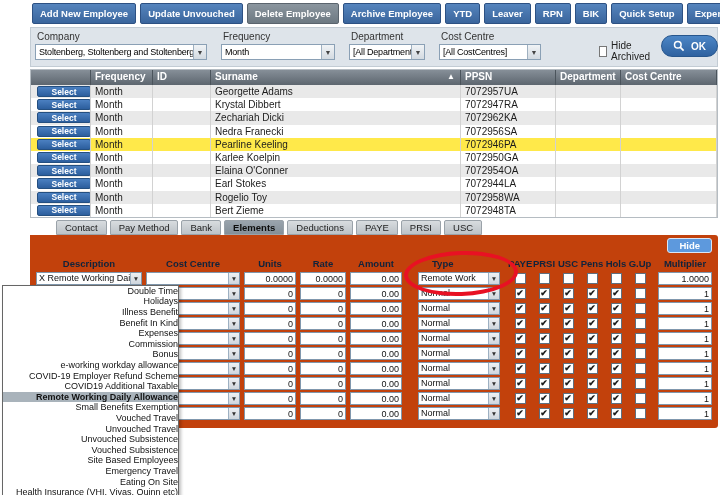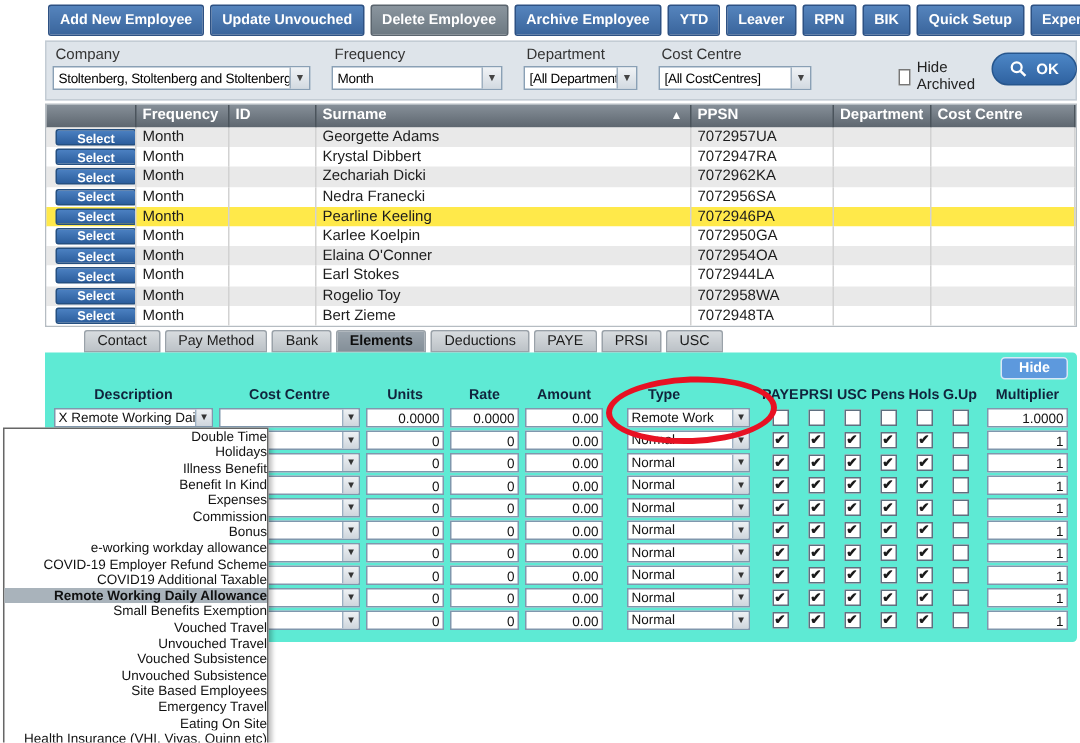--- a/index.html
+++ b/index.html
@@ -71,21 +71,21 @@
   
   .tabs { margin: 2px 0 0 30px; padding-left: 26px; display: flex; gap: 3px; height: 15px; }
   .tab {
     font-size: 9.5px; color: #1c1c1c;
     background: linear-gradient(#d8dcdf, #bcc2c7); border: 1px solid #9aa2a9;
     padding: 1px 8px; border-radius: 2px 2px 0 0; line-height: 11px; cursor: pointer; white-space: nowrap;
   }
   .tab.active { background: linear-gradient(#9aa4ad, #848f98); font-weight: bold; color: #0d0d0d; }
 
   
-  .panel { margin-left: 30px; width: 688px; background: #5eead4; border-radius: 0 3px 3px 3px; padding: 3px 6px 6px; position: relative; }
+  .panel { margin-left: 30px; width: 688px; background: #c2410c; border-radius: 0 3px 3px 3px; padding: 3px 6px 6px; position: relative; }
   .panel-top { height: 17px; display: flex; justify-content: flex-end; }
   .hidebtn { height: 15px; padding: 0 11px; font: bold 9.5px "Liberation Sans", sans-serif; color: #fff; background: #5d99dd; border: 1px solid #d9e7f7; border-radius: 3px; cursor: pointer; }
   .ehead { display: flex; height: 17px; align-items: flex-end; padding-bottom: 3px; }
   .hw { font-size: 9.5px; font-weight: bold; color: #10233c; text-align: center; white-space: nowrap; }
   .col-desc { width: 106px; margin-right: 4px; }
   .col-cc   { width: 94px;  margin-right: 4px; }
   .col-units{ width: 52px;  margin-right: 4px; }
   .col-rate { width: 46px;  margin-right: 4px; }
   .col-amt  { width: 52px;  margin-right: 16px; }
   .col-type { width: 82px;  margin-right: 8px; }
@@ -706,22 +706,22 @@
       <div class="dditem">Expenses</div>
       <div class="dditem">Commission</div>
       <div class="dditem">Bonus</div>
       <div class="dditem">e-working workday allowance</div>
       <div class="dditem">COVID-19 Employer Refund Scheme</div>
       <div class="dditem">COVID19 Additional Taxable</div>
       <div class="dditem highlighted">Remote Working Daily Allowance</div>
       <div class="dditem">Small Benefits Exemption</div>
       <div class="dditem">Vouched Travel</div>
       <div class="dditem">Unvouched Travel</div>
+      <div class="dditem">Unvouched Subsistence</div>
       <div class="dditem">Vouched Subsistence</div>
-      <div class="dditem">Unvouched Subsistence</div>
       <div class="dditem">Site Based Employees</div>
       <div class="dditem">Emergency Travel</div>
       <div class="dditem">Eating On Site</div>
       <div class="dditem">Health Insurance (VHI, Vivas, Quinn etc)</div>
     </div>
 
     <div class="red-ellipse"></div>
   </div>
 
 </div>

